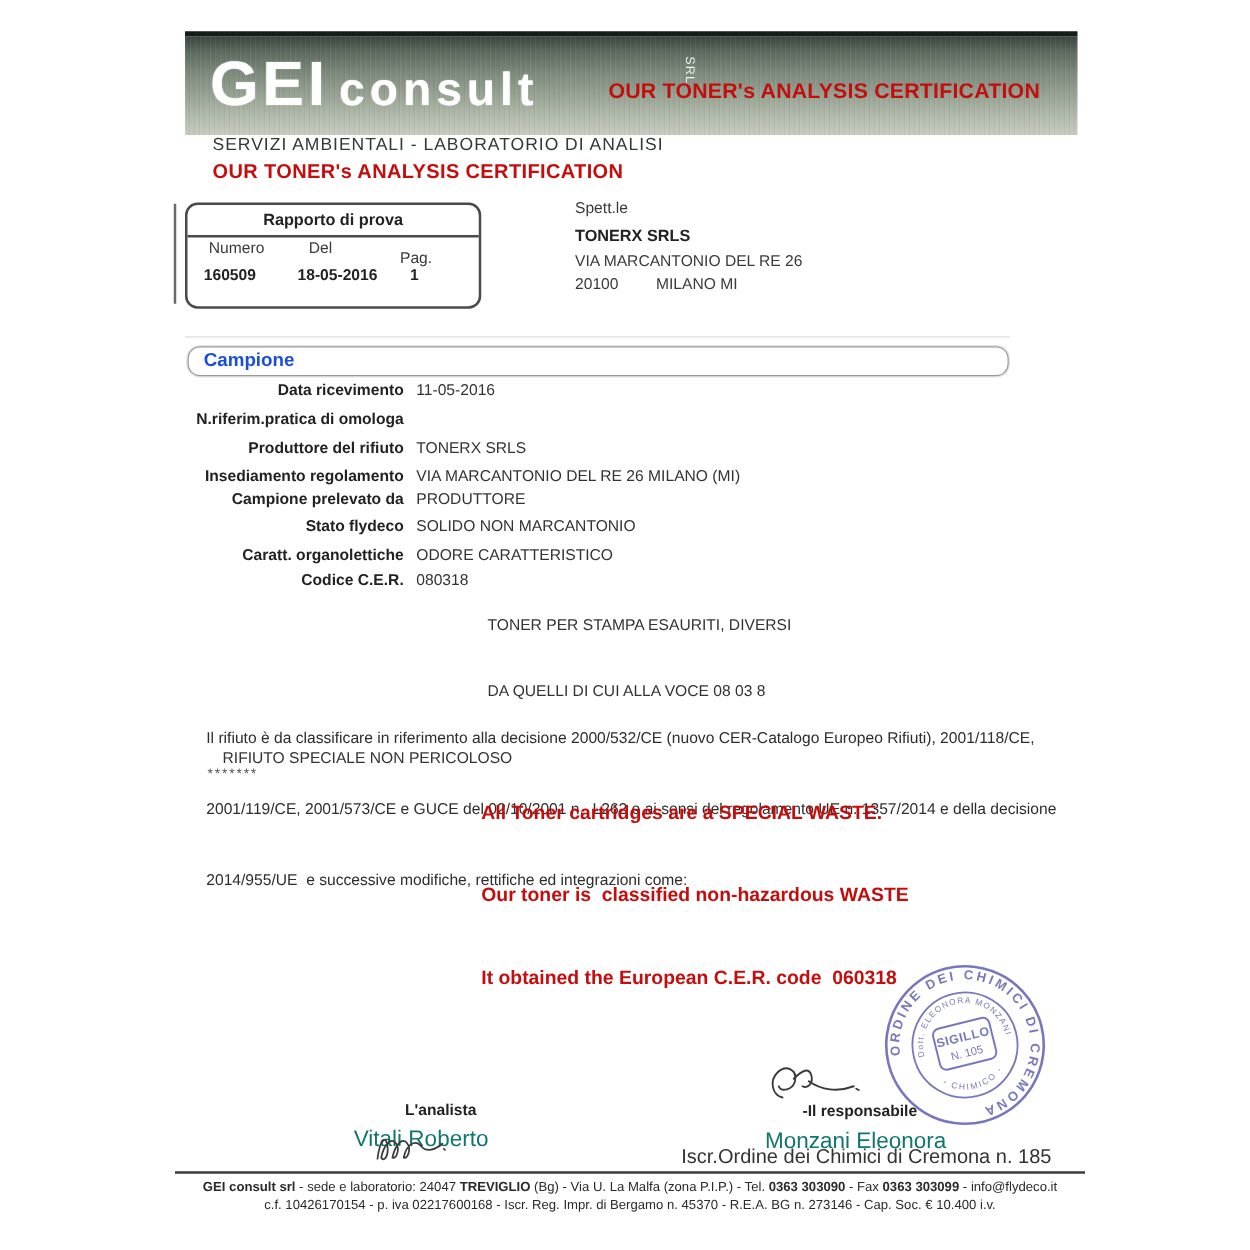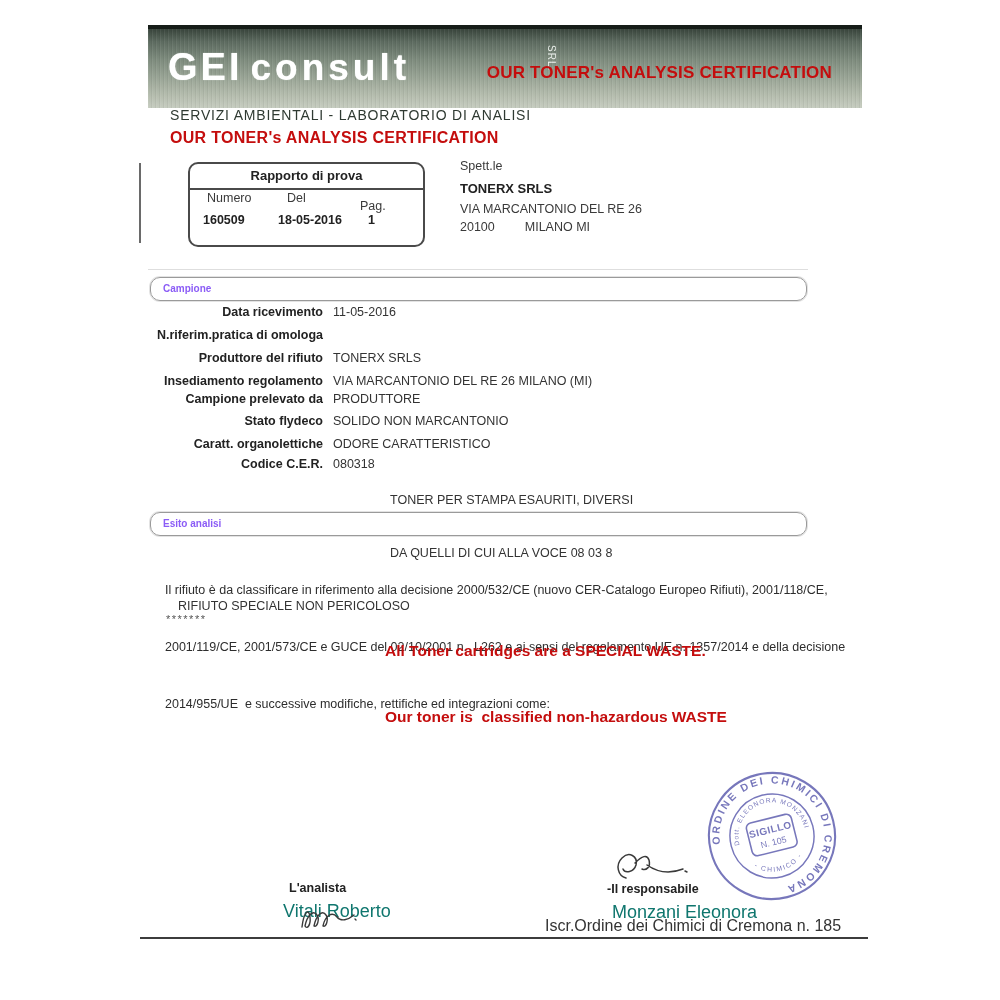--- a/index.html
+++ b/index.html
@@ -6,74 +6,74 @@
   .page{position:relative;width:1000px;height:1000px;background:#ffffff;overflow:hidden;
         font-family:"Liberation Sans", sans-serif;color:#2d2d2d;}
 
   
   .band{position:absolute;left:148px;top:25px;width:714px;height:79px;
         background:linear-gradient(180deg,#39453c 0%,#5d6b60 16%,#7d8b7d 38%,#9aa596 62%,#b5bdae 84%,#c6ccc0 100%);
         border-top:4px solid #161d18;}
   .band::after{content:"";position:absolute;inset:0;
         background:repeating-linear-gradient(90deg,rgba(255,255,255,.06) 0 1px,rgba(0,0,0,0) 1px 3px,rgba(0,0,0,.05) 3px 4px);}
   .logo{position:absolute;left:20px;top:8px;white-space:nowrap;z-index:2;}
-  .logo-gei{font-size:38px;font-weight:bold;color:#fff;letter-spacing:3px;line-height:60px;
+  .logo-gei{font-size:50px;font-weight:bold;color:#fff;letter-spacing:3px;line-height:60px;
         text-shadow:0 0 1px #e8ece8;}
   .logo-consult{font-size:37px;font-weight:bold;color:#fff;letter-spacing:4px;margin-left:8px;
         text-shadow:0 0 1px #e8ece8;}
   .logo-srl{position:absolute;left:398px;top:16px;writing-mode:vertical-rl;font-size:10px;
         color:#eef2ee;letter-spacing:1px;}
   .band-title{position:absolute;right:30px;top:34px;font-size:17px;font-weight:bold;
         color:#c40d0d;z-index:2;letter-spacing:.2px;}
   .subtitle{position:absolute;left:170px;top:107px;font-size:14px;color:#2f3a32;letter-spacing:.8px;}
   .red-title{position:absolute;left:170px;top:129px;font-size:16px;font-weight:bold;color:#c40d0d;letter-spacing:.3px;}
 
   
   .edge-line{position:absolute;left:139px;top:163px;width:2px;height:80px;background:#6a6a6a;}
   .report-box{position:absolute;left:148px;top:162px;width:233px;height:81px;
-        border:2px solid #4a4a4a;border-radius:10px;margin-left:40px;}
+        border:2px solid #4a4a4a;border-radius:10px;}
   .rb-title{position:absolute;top:4px;left:0;width:100%;text-align:center;font-size:13px;font-weight:bold;color:#222;}
   .rb-divider{position:absolute;top:24px;left:0;width:100%;border-top:2px solid #4a4a4a;}
   .rb-label{position:absolute;font-size:12.5px;color:#3a3a3a;}
   .rb-value{position:absolute;font-size:12.5px;font-weight:bold;color:#222;}
 
   
   .recipient{position:absolute;left:460px;top:159px;font-size:12.5px;color:#3a3a3a;}
   .rcp-name{position:absolute;top:22px;left:0;font-weight:bold;font-size:13px;color:#222;white-space:nowrap;}
   .rcp-addr{position:absolute;top:43px;left:0;white-space:nowrap;}
   .rcp-city{position:absolute;top:61px;left:0;white-space:nowrap;}
   .rcp-city .gap{display:inline-block;width:30px;}
 
   .faint-line{position:absolute;left:148px;top:269px;width:660px;height:1px;background:#dedede;}
 
   
   .sec-box{position:absolute;left:150px;width:655px;height:22px;border:1.5px solid #9a9a9a;
         border-radius:10px;box-shadow:0 0 0 1px #e3e3e3;}
-  .sec-box .sec-label{position:absolute;left:12px;top:0;line-height:22px;font-size:10px;font-weight:bold;color:#8b5cf6;}
+  .sec-box .sec-label{position:absolute;left:12px;top:0;line-height:22px;font-size:15px;font-weight:bold;color:#1d4ed8;}
 
   
   .field-row{position:absolute;left:140px;width:690px;}
   .field-label{position:absolute;left:0;top:0;width:183px;text-align:right;font-size:12.5px;
         font-weight:bold;color:#222;white-space:nowrap;}
   .field-value{position:absolute;left:193px;top:0;font-size:12.5px;color:#333;white-space:pre;}
   .cer-desc{position:absolute;left:250px;top:0;font-size:12.5px;color:#333;line-height:17.5px;white-space:pre;}
 
   
   .paragraph{position:absolute;left:165px;top:543px;font-size:12.5px;color:#2d2d2d;line-height:19px;white-space:pre;}
   .classification{position:absolute;left:178px;top:599px;font-size:12.5px;color:#333;white-space:nowrap;}
   .asterisks{position:absolute;left:166px;top:613px;font-size:11px;letter-spacing:1.5px;color:#555;}
   .red-note{position:absolute;left:385px;top:596px;font-size:15.5px;font-weight:bold;color:#c40d0d;
         line-height:22px;white-space:pre;}
 
   
   .stamp{position:absolute;left:688px;top:752px;width:168px;height:168px;
         transform:rotate(-14deg);opacity:.82;}
 
   
-  .sig-role{position:absolute;font-size:12.5px;font-weight:bold;color:#222;white-space:nowrap;}
+  .sig-role{position:absolute;font-size:12.5px;font-weight:bold;color:#222;white-space:nowrap;margin-left:35px;}
   .sig-name{position:absolute;font-size:18px;color:#0f766e;white-space:nowrap;}
   .sig-reg{position:absolute;font-size:16px;color:#333;white-space:nowrap;}
   .scribble{position:absolute;}
 
   
   .footer-rule{position:absolute;left:140px;top:937px;width:728px;height:2px;background:#3c3c3c;}
   .footer{position:absolute;left:140px;top:943px;width:728px;text-align:center;
         font-size:10.5px;color:#2a2a2a;line-height:14px;}
   .footer .b{font-weight:bold;}
 </style>
@@ -149,33 +149,31 @@
   </div>
   <div class="field-row" style="top:457px;">
     <div class="field-label">Codice C.E.R.</div>
     <div class="field-value">080318</div>
     <div class="cer-desc">
       <div>TONER PER STAMPA ESAURITI, DIVERSI</div>
       <div>DA QUELLI DI CUI ALLA VOCE 08 03 8</div>
     </div>
   </div>
 
-  <div class="sec-box" style="top:512px;">
-    <div class="sec-label">Esito analisi</div>
-  </div>
   <div class="paragraph">
     <div>Il rifiuto è da classificare in riferimento alla decisione 2000/532/CE (nuovo CER-Catalogo Europeo Rifiuti), 2001/118/CE,</div>
     <div>2001/119/CE, 2001/573/CE e GUCE del 02/10/2001 n.  L262 e ai sensi del regolamento UE n. 1357/2014 e della decisione</div>
     <div>2014/955/UE  e successive modifiche, rettifiche ed integrazioni come:</div>
   </div>
   <div class="classification">RIFIUTO SPECIALE NON PERICOLOSO</div>
   <div class="asterisks">*******</div>
   <div class="red-note">
     <div>All Toner cartridges are a SPECIAL WASTE.</div>
     <div>Our toner is  classified non-hazardous WASTE</div>
+    <div>It obtained the European C.E.R. code  060318</div>
   </div>
 
   <div class="stamp">
     <svg width="168" height="168" viewBox="0 0 160 160">
       <g fill="none" stroke="#5a5aad">
         <circle cx="80" cy="80" r="60" stroke-width="2"></circle>
         <circle cx="80" cy="80" r="40" stroke-width="1.4"></circle>
         <rect x="58" y="63" width="44" height="32" rx="5" stroke-width="1.5"></rect>
       </g>
       <defs>
@@ -209,15 +207,17 @@
     <svg width="84" height="38" viewBox="0 0 84 38">
       <path d="M16,30 C8,28 5,17 12,10 C19,3 28,8 26,17 C24,24 15,26 13,21 M25,15 C32,8 37,6 39,12 C41,19 36,23 32,21 M37,17 C47,24 60,26 73,21 M75,23 l2,1" stroke="#3a3a3a" stroke-width="1.5" fill="none" stroke-linecap="round"></path>
     </svg>
   </div>
   <div class="sig-role" style="left:607px;top:882px;">-Il responsabile</div>
   <div class="sig-name" style="left:612px;top:902px;">Monzani Eleonora</div>
   <div class="sig-reg" style="left:545px;top:917px;">Iscr.Ordine dei Chimici di Cremona n. 185</div>
 
   <div class="footer-rule"></div>
   <div class="footer">
+    <div><span class="b">GEI consult srl</span><span> - sede e laboratorio: 24047 </span><span class="b">TREVIGLIO</span><span> (Bg) - Via U. La Malfa (zona P.I.P.) - Tel. </span><span class="b">0363 303090</span><span> - Fax </span><span class="b">0363 303099</span><span> - info@flydeco.it</span></div>
+    <div>c.f. 10426170154 - p. iva 02217600168 - Iscr. Reg. Impr. di Bergamo n. 45370 - R.E.A. BG n. 273146 - Cap. Soc. € 10.400 i.v.</div>
   </div>
 
 </div>
 
 </body></html>

